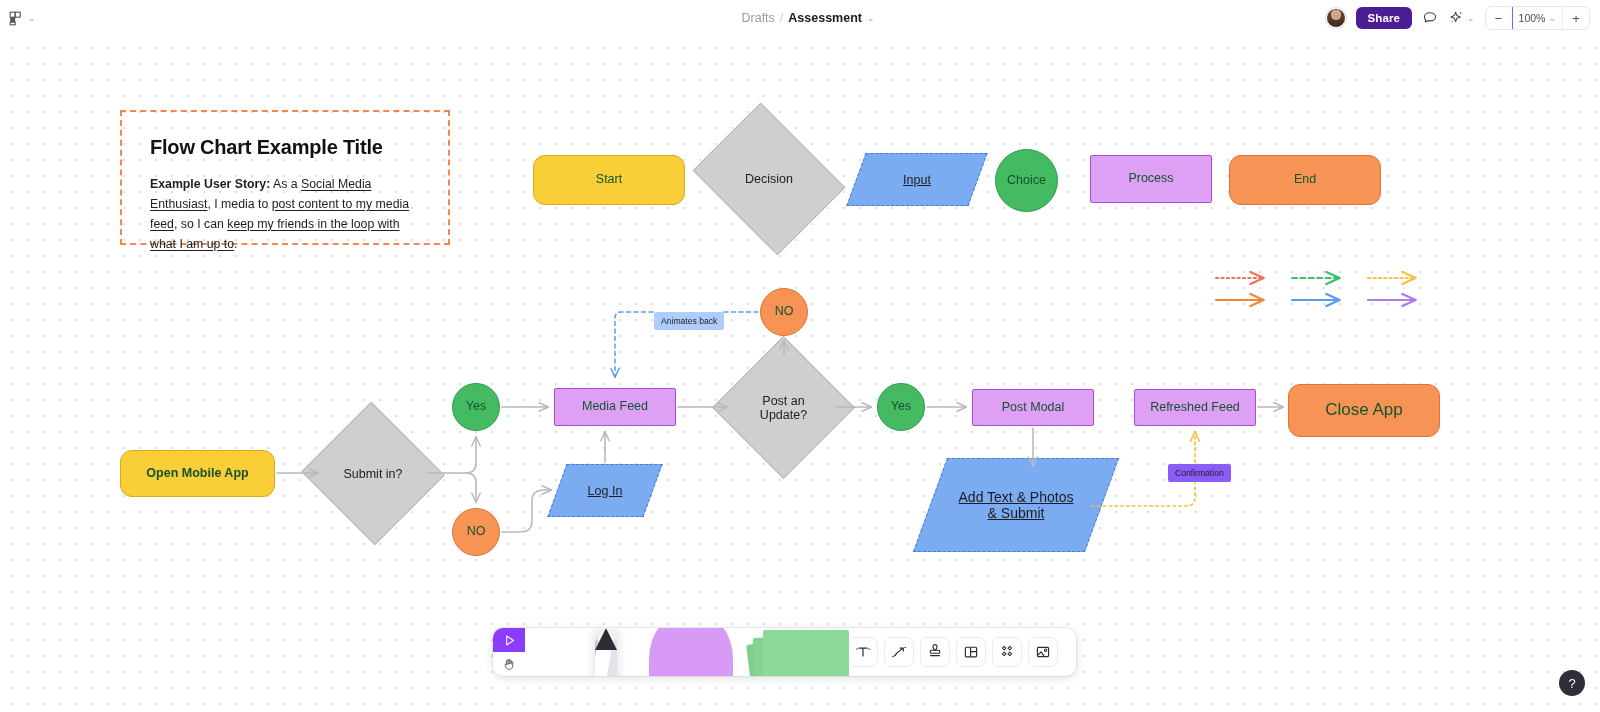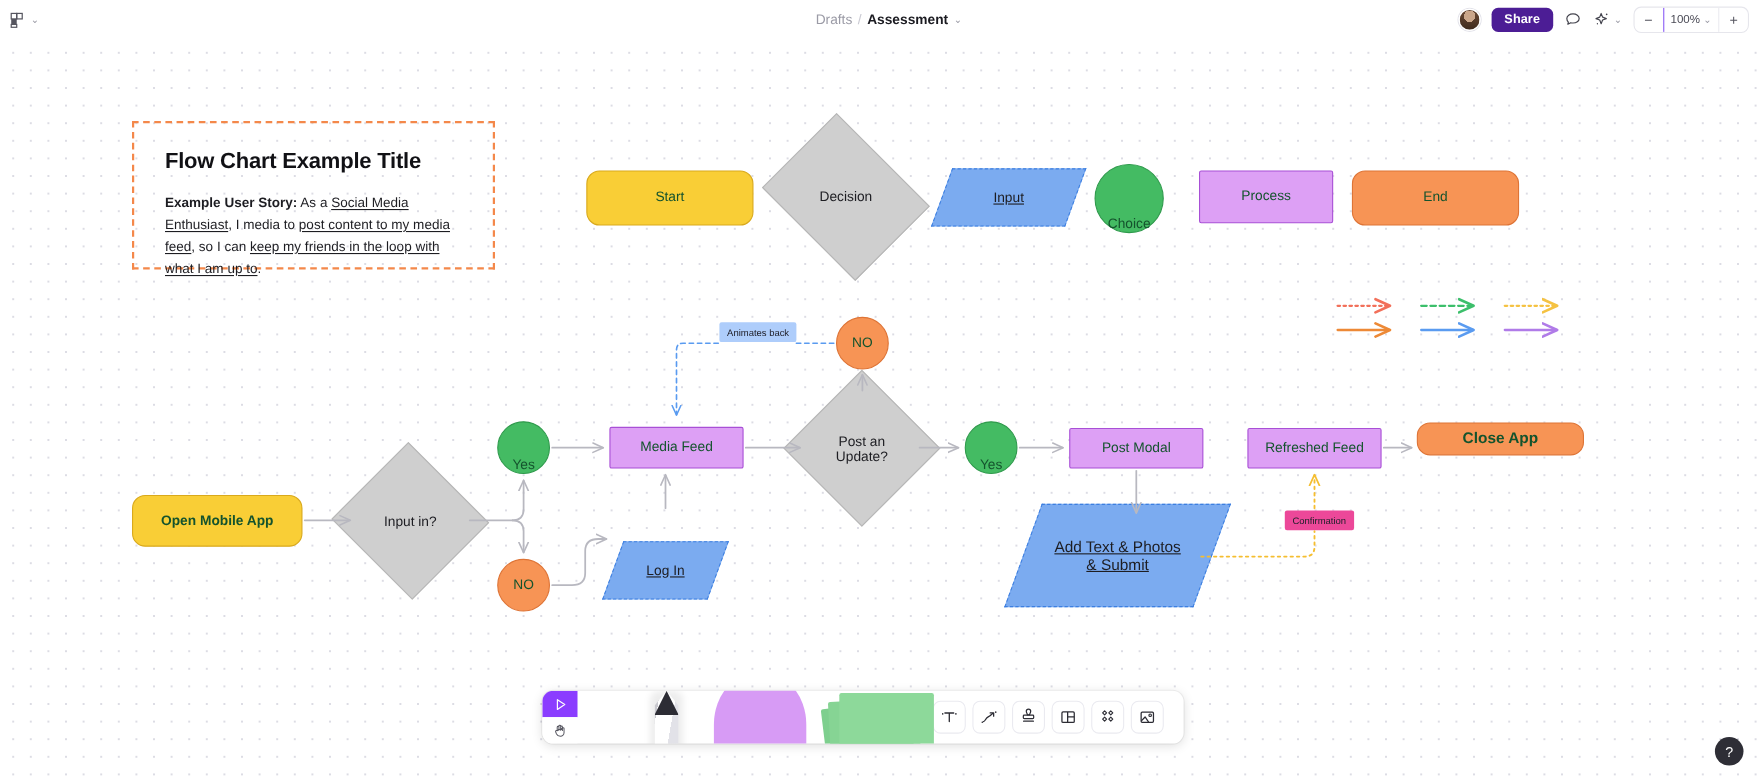--- a/index.html
+++ b/index.html
@@ -68,21 +68,21 @@
           text-align: center; color: #14532d; }
   .node span { line-height: 1.22; }
 
   .rrect { border-radius: 12px; }
   .sq { border-radius: 2px; }
 
   
   .f-yellow { background: #F9CE36; border: 1.6px solid #d9a91c; }
   .f-orange { background: #F79455; border: 1.6px solid #de7436; }
   .f-purple { background: #DDA0F5; border: 1.6px solid #a84fd6; }
-  .f-green  { background: #44BB63; border: 1.6px solid #2f9a4c; border-radius: 50%; align-items: flex-end; }
+  .f-green  { background: #44BB63; border: 1.6px solid #2f9a4c; border-radius: 50%; }
 
   .diamond-wrap { position: absolute; }
   .diamond-wrap .dshape {
     position: absolute; inset: 0;
     background: #CFCFCF; border: 1.6px solid #b6b6b6;
     transform: rotate(45deg);
   }
   .diamond-wrap .dlabel {
     position: absolute; inset: 0; display: flex; align-items: center;
     justify-content: center; text-align: center; color: #1d1d22;
@@ -106,21 +106,21 @@
   }
   #title-card h1 { font-size: 20px; font-weight: 700; color: #111115; letter-spacing: -.2px; }
   #title-card .story { margin-top: 16px; font-size: 12.3px; color: #1d1d22; line-height: 1.62; }
   #title-card .story b { font-weight: 700; }
   #title-card .story u { text-decoration: underline; text-underline-offset: 2px; }
 
   
   .chip { position: absolute; font-size: 8.6px; color: #20202a;
           padding: 4px 7px; border-radius: 2px; white-space: nowrap; }
   .chip-blue { background: #AECDFB; }
-  .chip-yellow { background: #ec4899; }
+  .chip-yellow { background: #8b5cf6; }
 
   
   #wires { position: absolute; left: 0; top: 0; width: 1600px; height: 712px;
            pointer-events: none; z-index: 5; }
 
   
   #toolbar {
     position: absolute; left: 493px; top: 628px; width: 583px; height: 48px;
     background: #fff; border-radius: 10px;
     box-shadow: 0 2px 10px rgba(0,0,0,.13), 0 0 0 1px rgba(0,0,0,.05);
@@ -252,32 +252,32 @@
   <div class="node rrect f-orange" style="left:1229px; top:155px; width:152px; height:50px; font-size:12.5px;">
     <span>End</span>
   </div>
 
   <div class="node rrect f-yellow" style="left:120px; top:450px; width:155px; height:47px; font-size:12.5px; font-weight:700;">
     <span>Open Mobile App</span>
   </div>
 
   <div class="diamond-wrap" style="left:321px; top:424px; width:104px; height:99px;">
     <div class="dshape"></div>
-    <div class="dlabel" style="font-size:12.5px;">Input in?</div>
+    <div class="dlabel" style="font-size:12.5px;">Submit in?</div>
   </div>
 
   <div class="node f-green" style="left:452px; top:383px; width:48px; height:48px; font-size:12.5px;">
     <span>Yes</span>
   </div>
 
   <div class="node f-orange" style="left:452px; top:508px; width:48px; height:48px; border-radius:50%; font-size:12.5px;">
     <span>NO</span>
   </div>
 
-  <div class="para" style="left:557px; top:492px; width:96px; height:53px;">
+  <div class="para" style="left:557px; top:464px; width:96px; height:53px;">
     <div class="pshape"></div>
     <div class="plabel" style="font-size:12.5px;">Log In</div>
   </div>
 
   <div class="node sq f-purple" style="left:554px; top:388px; width:122px; height:38px; font-size:12.5px;">
     <span>Media Feed</span>
   </div>
 
   <div class="diamond-wrap" style="left:733px; top:357px; width:101px; height:101px;">
     <div class="dshape"></div>
@@ -304,25 +304,25 @@
     <div class="plabel" style="font-size:14px; flex-direction:column;">
       <span>Add Text &amp; Photos</span>
       <span>&amp; Submit</span>
     </div>
   </div>
 
   <div class="node sq f-purple" style="left:1134px; top:389px; width:122px; height:37px; font-size:12.5px;">
     <span>Refreshed Feed</span>
   </div>
 
-  <div class="node rrect f-orange" style="left:1288px; top:384px; width:152px; height:30px; font-size:14px; font-weight:700;">
+  <div class="node rrect f-orange" style="left:1288px; top:384px; width:152px; height:53px; font-size:17px; font-weight:400;">
     <span>Close App</span>
   </div>
 
-  <div class="chip chip-blue" style="left:654px; top:293px;">Animates back</div>
+  <div class="chip chip-blue" style="left:654px; top:312px;">Animates back</div>
   <div class="chip chip-yellow" style="left:1168px; top:464px;">Confirmation</div>
 
   <svg id="wires">
     <defs>
       <marker id="ah-grey" viewBox="0 0 10 10" refX="8.6" refY="5" markerWidth="7" markerHeight="7" orient="auto">
         <path d="M0.6,1.2 L9,5 L0.6,8.8" fill="none" stroke="#b8b8c0" stroke-width="1.3" stroke-linecap="round" stroke-linejoin="round"></path>
       </marker>
       <marker id="ah-blue" viewBox="0 0 10 10" refX="8.6" refY="5" markerWidth="7" markerHeight="7" orient="auto">
         <path d="M0.6,1.2 L9,5 L0.6,8.8" fill="none" stroke="#5A9BF0" stroke-width="1.3" stroke-linecap="round" stroke-linejoin="round"></path>
       </marker>

